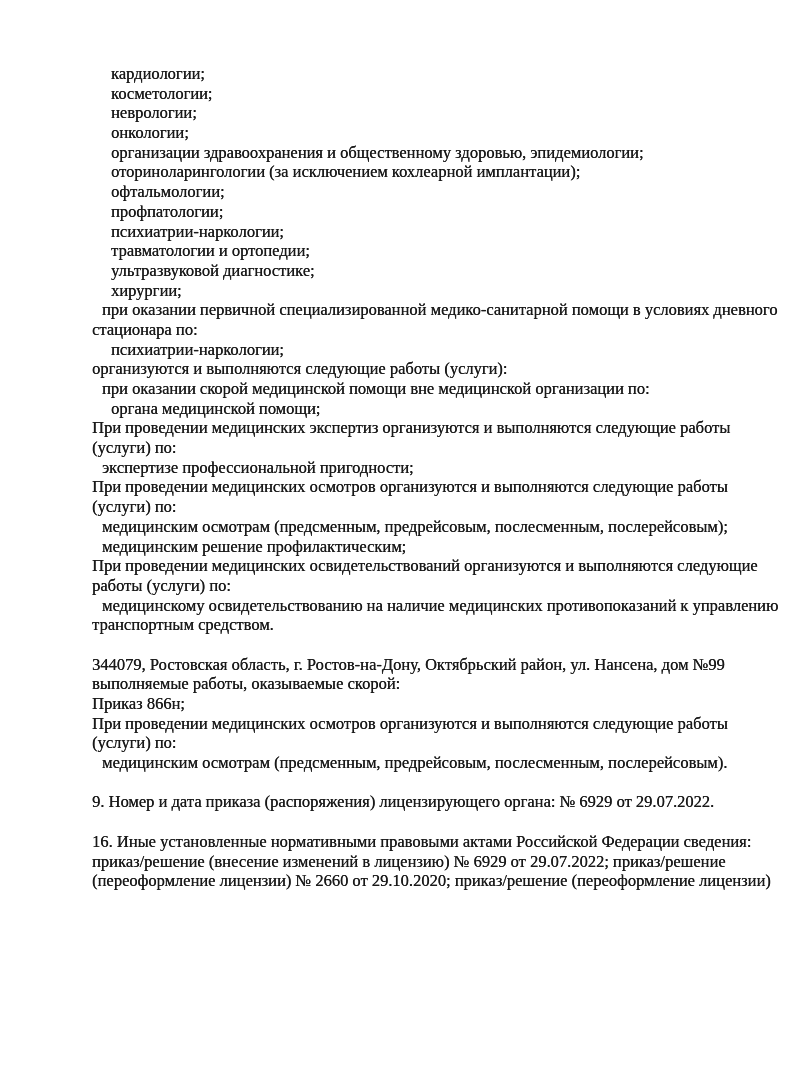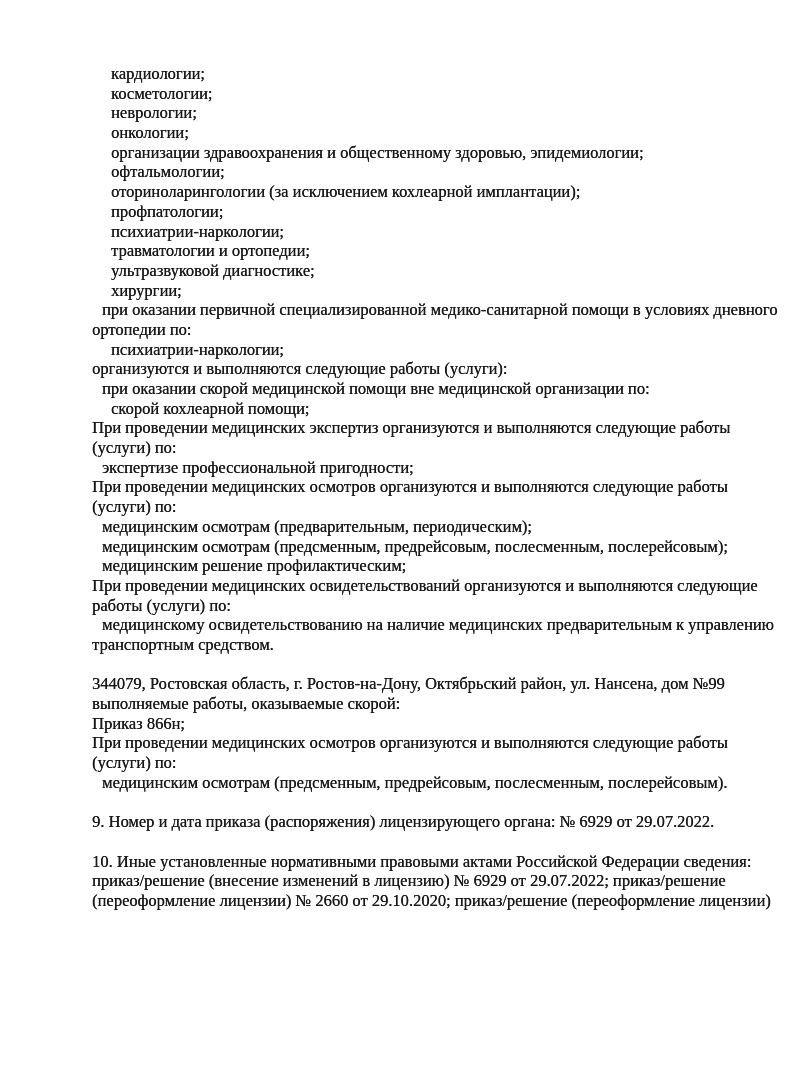--- a/index.html
+++ b/index.html
@@ -39,52 +39,51 @@
 </head>
 <body>
 
 <div class="page">
   <div class="text-block" style="color: rgb(26, 26, 26);">
       <div class="line indent-2">кардиологии;</div>
       <div class="line indent-2">косметологии;</div>
       <div class="line indent-2">неврологии;</div>
       <div class="line indent-2">онкологии;</div>
       <div class="line indent-2">организации здравоохранения и общественному здоровью, эпидемиологии;</div>
+      <div class="line indent-2">оториноларингологии (за исключением кохлеарной имплантации);</div>
       <div class="line indent-2">офтальмологии;</div>
-      <div class="line indent-2">оториноларингологии (за исключением кохлеарной имплантации);</div>
       <div class="line indent-2">профпатологии;</div>
       <div class="line indent-2">психиатрии-наркологии;</div>
       <div class="line indent-2">травматологии и ортопедии;</div>
       <div class="line indent-2">ультразвуковой диагностике;</div>
       <div class="line indent-2">хирургии;</div>
       <div class="line indent-1">при оказании первичной специализированной медико-санитарной помощи в условиях дневного</div>
-      <div class="line indent-0">ортопедии по:</div>
+      <div class="line indent-0">стационара по:</div>
       <div class="line indent-2">психиатрии-наркологии;</div>
       <div class="line indent-0">организуются и выполняются следующие работы (услуги):</div>
       <div class="line indent-1">при оказании скорой медицинской помощи вне медицинской организации по:</div>
-      <div class="line indent-2">скорой кохлеарной помощи;</div>
+      <div class="line indent-2">органа медицинской помощи;</div>
       <div class="line indent-0">При проведении медицинских экспертиз организуются и выполняются следующие работы</div>
       <div class="line indent-0">(услуги) по:</div>
       <div class="line indent-1">экспертизе профессиональной пригодности;</div>
       <div class="line indent-0">При проведении медицинских осмотров организуются и выполняются следующие работы</div>
       <div class="line indent-0">(услуги) по:</div>
-      <div class="line indent-1">медицинским осмотрам (предварительным, периодическим);</div>
       <div class="line indent-1">медицинским осмотрам (предсменным, предрейсовым, послесменным, послерейсовым);</div>
       <div class="line indent-1">медицинским решение профилактическим;</div>
       <div class="line indent-0">При проведении медицинских освидетельствований организуются и выполняются следующие</div>
       <div class="line indent-0">работы (услуги) по:</div>
-      <div class="line indent-1">медицинскому освидетельствованию на наличие медицинских предварительным к управлению</div>
+      <div class="line indent-1">медицинскому освидетельствованию на наличие медицинских противопоказаний к управлению</div>
       <div class="line indent-0">транспортным средством.</div>
       <div class="line indent-0">&nbsp;</div>
       <div class="line indent-0">344079, Ростовская область, г. Ростов-на-Дону, Октябрьский район, ул. Нансена, дом №99</div>
       <div class="line indent-0">выполняемые работы, оказываемые скорой:</div>
       <div class="line indent-0">Приказ 866н;</div>
       <div class="line indent-0">При проведении медицинских осмотров организуются и выполняются следующие работы</div>
       <div class="line indent-0">(услуги) по:</div>
       <div class="line indent-1">медицинским осмотрам (предсменным, предрейсовым, послесменным, послерейсовым).</div>
       <div class="line indent-0">&nbsp;</div>
       <div class="line indent-0">9. Номер и дата приказа (распоряжения) лицензирующего органа: № 6929 от 29.07.2022.</div>
       <div class="line indent-0">&nbsp;</div>
-      <div class="line indent-0">10. Иные установленные нормативными правовыми актами Российской Федерации сведения:</div>
+      <div class="line indent-0">16. Иные установленные нормативными правовыми актами Российской Федерации сведения:</div>
       <div class="line indent-0">приказ/решение (внесение изменений в лицензию) № 6929 от 29.07.2022; приказ/решение</div>
       <div class="line indent-0">(переоформление лицензии) № 2660 от 29.10.2020; приказ/решение (переоформление лицензии)</div>
     </div>
 </div>
 
 </body></html>

